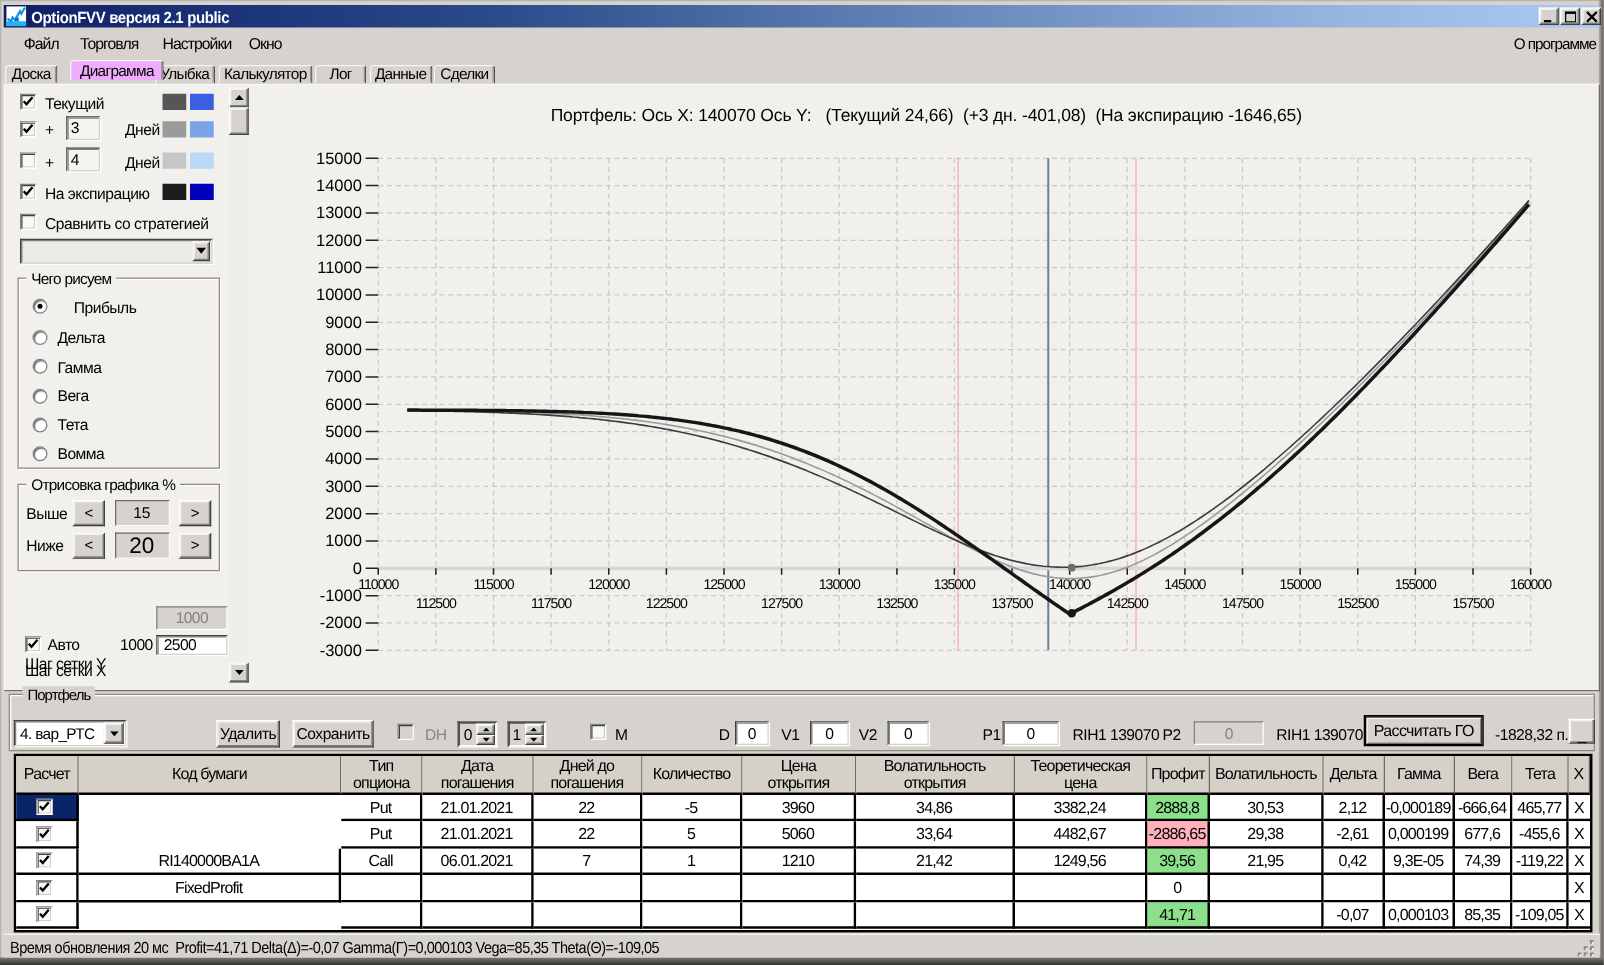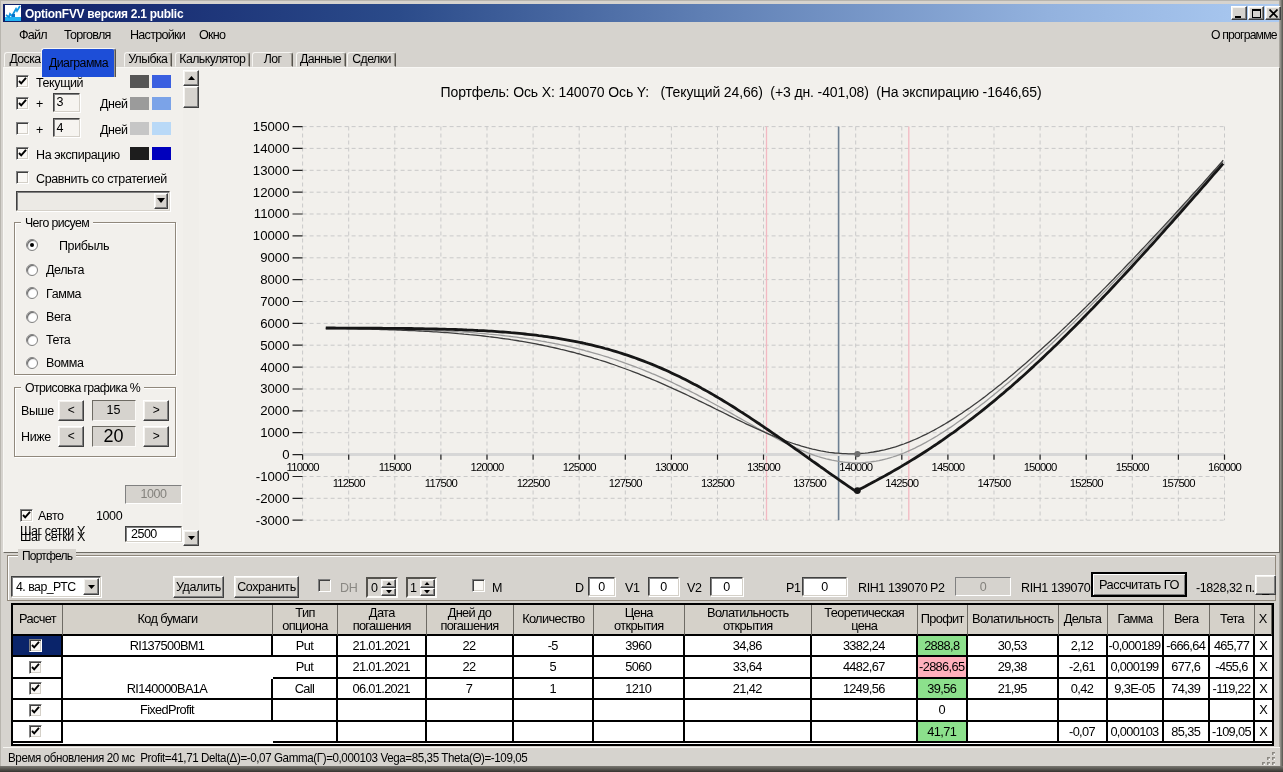--- a/index.html
+++ b/index.html
@@ -43,21 +43,21 @@
       <path d="M0.5,0.5 L8.5,8.5 M8.5,0.5 L0.5,8.5" stroke="#000" stroke-width="1.7"></path>
     </svg>
   </div>
 <div class="mn" style="left:19px;top:28px">Файл</div>
 <div class="mn" style="left:64px;top:28px">Торговля</div>
 <div class="mn" style="left:130px;top:28px">Настройки</div>
 <div class="mn" style="left:199px;top:28px">Окно</div>
 <div class="mn" style="left:1211px;top:28px;letter-spacing:-0.8px;font-size:12.2px">О программе</div>
 <div style="position:absolute;left:3px;top:67px;width:1277px;height:486px;background:#f2f0ec;border:1px solid;border-color:#f8f7f4 #6e6b64 #6e6b64 #f8f7f4"></div>
 <div class="tab" style="left:4px;top:51.5px;width:42px;height:15.5px">Доска</div>
-<div class="tab" style="left:41px;top:48px;width:75px;height:29px;background:#1d4ed8;z-index:5;border-bottom:none">Диаграмма</div>
+<div class="tab" style="left:56px;top:48px;width:75px;height:16px;background:#f0abfc;z-index:5;border-bottom:none">Диаграмма</div>
 <div class="tab" style="left:123.5px;top:51.5px;width:48.5px;height:15.5px">Улыбка</div>
 <div class="tab" style="left:174.5px;top:51.5px;width:75.5px;height:15.5px">Калькулятор</div>
 <div class="tab" style="left:252px;top:51.5px;width:41px;height:15.5px">Лог</div>
 <div class="tab" style="left:295.5px;top:51.5px;width:50px;height:15.5px">Данные</div>
 <div class="tab" style="left:347px;top:51.5px;width:49px;height:15.5px">Сделки</div>
 <div class="cb" style="left:15.5px;top:75px">
     <svg width="9" height="9" viewBox="0 0 9 9" style="position:absolute;left:1px;top:1px">
       <path d="M1,4 L3.2,6.4 L8,0.8" stroke="#000" stroke-width="1.9" fill="none"></path>
     </svg>
   </div>
@@ -135,21 +135,21 @@
     <span class="">1000</span>
   </div>
 <div class="cb" style="left:20px;top:508.5px">
     <svg width="9" height="9" viewBox="0 0 9 9" style="position:absolute;left:1px;top:1px">
       <path d="M1,4 L3.2,6.4 L8,0.8" stroke="#000" stroke-width="1.9" fill="none"></path>
     </svg>
   </div>
 <div class="lb" style="left:38px;top:509px;">Авто</div>
 <div class="lb" style="left:96px;top:509px;">1000</div>
 <div class="lb" style="left:20px;top:529.5px;">Шаг сетки X</div>
-<div class="inp" style="left:125px;top:526px;width:57px;height:16px;justify-content:flex-start;padding-left:5px">2500</div>
+<div class="inp" style="left:125px;top:508px;width:57px;height:16px;justify-content:flex-start;padding-left:5px">2500</div>
 <div style="position:absolute;left:183px;top:68px;width:16px;height:479px;background:#f0eeea"></div>
 <div class="btn" style="left:183px;top:70px;width:16px;height:16px;">
     <svg width="7" height="4" viewBox="0 0 7 4">
       <path d="M3.5,0 L7,4 H0 Z" fill="#000"></path>
     </svg>
   </div>
 <div class="btn" style="left:183px;top:530px;width:16px;height:16px;">
     <svg width="7" height="4" viewBox="0 0 7 4">
       <path d="M3.5,4 L7,0 H0 Z" fill="#000"></path>
     </svg>
@@ -297,21 +297,20 @@
     <div style="position:absolute;left:1150.5px;top:0;width:46.5px;height:31px;background:#d5d1c9;border-right:1px solid #6e6b64;border-bottom:2px solid #000;display:flex;align-items:center;justify-content:center;text-align:center;font-size:12.8px;letter-spacing:-0.65px;line-height:13.5px">Вега</div>
     <div style="position:absolute;left:1197.0px;top:0;width:45px;height:31px;background:#d5d1c9;border-right:1px solid #6e6b64;border-bottom:2px solid #000;display:flex;align-items:center;justify-content:center;text-align:center;font-size:12.8px;letter-spacing:-0.65px;line-height:13.5px">Тета</div>
     <div style="position:absolute;left:1242.0px;top:0;width:16.5px;height:31px;background:#d5d1c9;border-right:1px solid #6e6b64;border-bottom:2px solid #000;display:flex;align-items:center;justify-content:center;text-align:center;font-size:12.8px;letter-spacing:-0.65px;line-height:13.5px">X</div>
     <div style="position:absolute;left:0px;top:31px;width:50px;height:21.5px;background:#0a246a;border-right:2px solid #000;border-bottom:2px solid #000;display:flex;align-items:center;justify-content:center;font-size:12.8px;letter-spacing:-0.65px">
       <div class="cb" style="left:16px;top:3.5px">
         <svg width="9" height="9" viewBox="0 0 9 9" style="position:absolute;left:1px;top:1px">
           <path d="M1,4 L3.2,6.4 L8,0.8" stroke="#000" stroke-width="1.9" fill="none"></path>
         </svg>
       </div>
     </div>
-    <div style="position:absolute;left:50px;top:31px;width:210px;height:21.5px;background:#fff;border-right:2px solid #000;border-bottom:2px solid #000;display:flex;align-items:center;justify-content:center;font-size:12.8px;letter-spacing:-0.65px">RI137500BM1</div>
     <div style="position:absolute;left:260px;top:31px;width:65px;height:21.5px;background:#fff;border-right:2px solid #000;border-bottom:2px solid #000;display:flex;align-items:center;justify-content:center;font-size:12.8px;letter-spacing:-0.65px">Put</div>
     <div style="position:absolute;left:325px;top:31px;width:88.5px;height:21.5px;background:#fff;border-right:2px solid #000;border-bottom:2px solid #000;display:flex;align-items:center;justify-content:center;font-size:12.8px;letter-spacing:-0.65px">21.01.2021</div>
     <div style="position:absolute;left:413.5px;top:31px;width:87px;height:21.5px;background:#fff;border-right:2px solid #000;border-bottom:2px solid #000;display:flex;align-items:center;justify-content:center;font-size:12.8px;letter-spacing:-0.65px">22</div>
     <div style="position:absolute;left:500.5px;top:31px;width:80.5px;height:21.5px;background:#fff;border-right:2px solid #000;border-bottom:2px solid #000;display:flex;align-items:center;justify-content:center;font-size:12.8px;letter-spacing:-0.65px">-5</div>
     <div style="position:absolute;left:581.0px;top:31px;width:90.5px;height:21.5px;background:#fff;border-right:2px solid #000;border-bottom:2px solid #000;display:flex;align-items:center;justify-content:center;font-size:12.8px;letter-spacing:-0.65px">3960</div>
     <div style="position:absolute;left:671.5px;top:31px;width:127.5px;height:21.5px;background:#fff;border-right:2px solid #000;border-bottom:2px solid #000;display:flex;align-items:center;justify-content:center;font-size:12.8px;letter-spacing:-0.65px">34,86</div>
     <div style="position:absolute;left:799.0px;top:31px;width:105.5px;height:21.5px;background:#fff;border-right:2px solid #000;border-bottom:2px solid #000;display:flex;align-items:center;justify-content:center;font-size:12.8px;letter-spacing:-0.65px">3382,24</div>
     <div style="position:absolute;left:904.5px;top:31px;width:50.5px;height:21.5px;background:#8ce08c;border-right:2px solid #000;border-bottom:2px solid #000;display:flex;align-items:center;justify-content:center;font-size:12.8px;letter-spacing:-0.65px">2888,8</div>
     <div style="position:absolute;left:955.0px;top:31px;width:90.5px;height:21.5px;background:#fff;border-right:2px solid #000;border-bottom:2px solid #000;display:flex;align-items:center;justify-content:center;font-size:12.8px;letter-spacing:-0.65px">30,53</div>
     <div style="position:absolute;left:1045.5px;top:31px;width:49px;height:21.5px;background:#fff;border-right:2px solid #000;border-bottom:2px solid #000;display:flex;align-items:center;justify-content:center;font-size:12.8px;letter-spacing:-0.65px">2,12</div>

